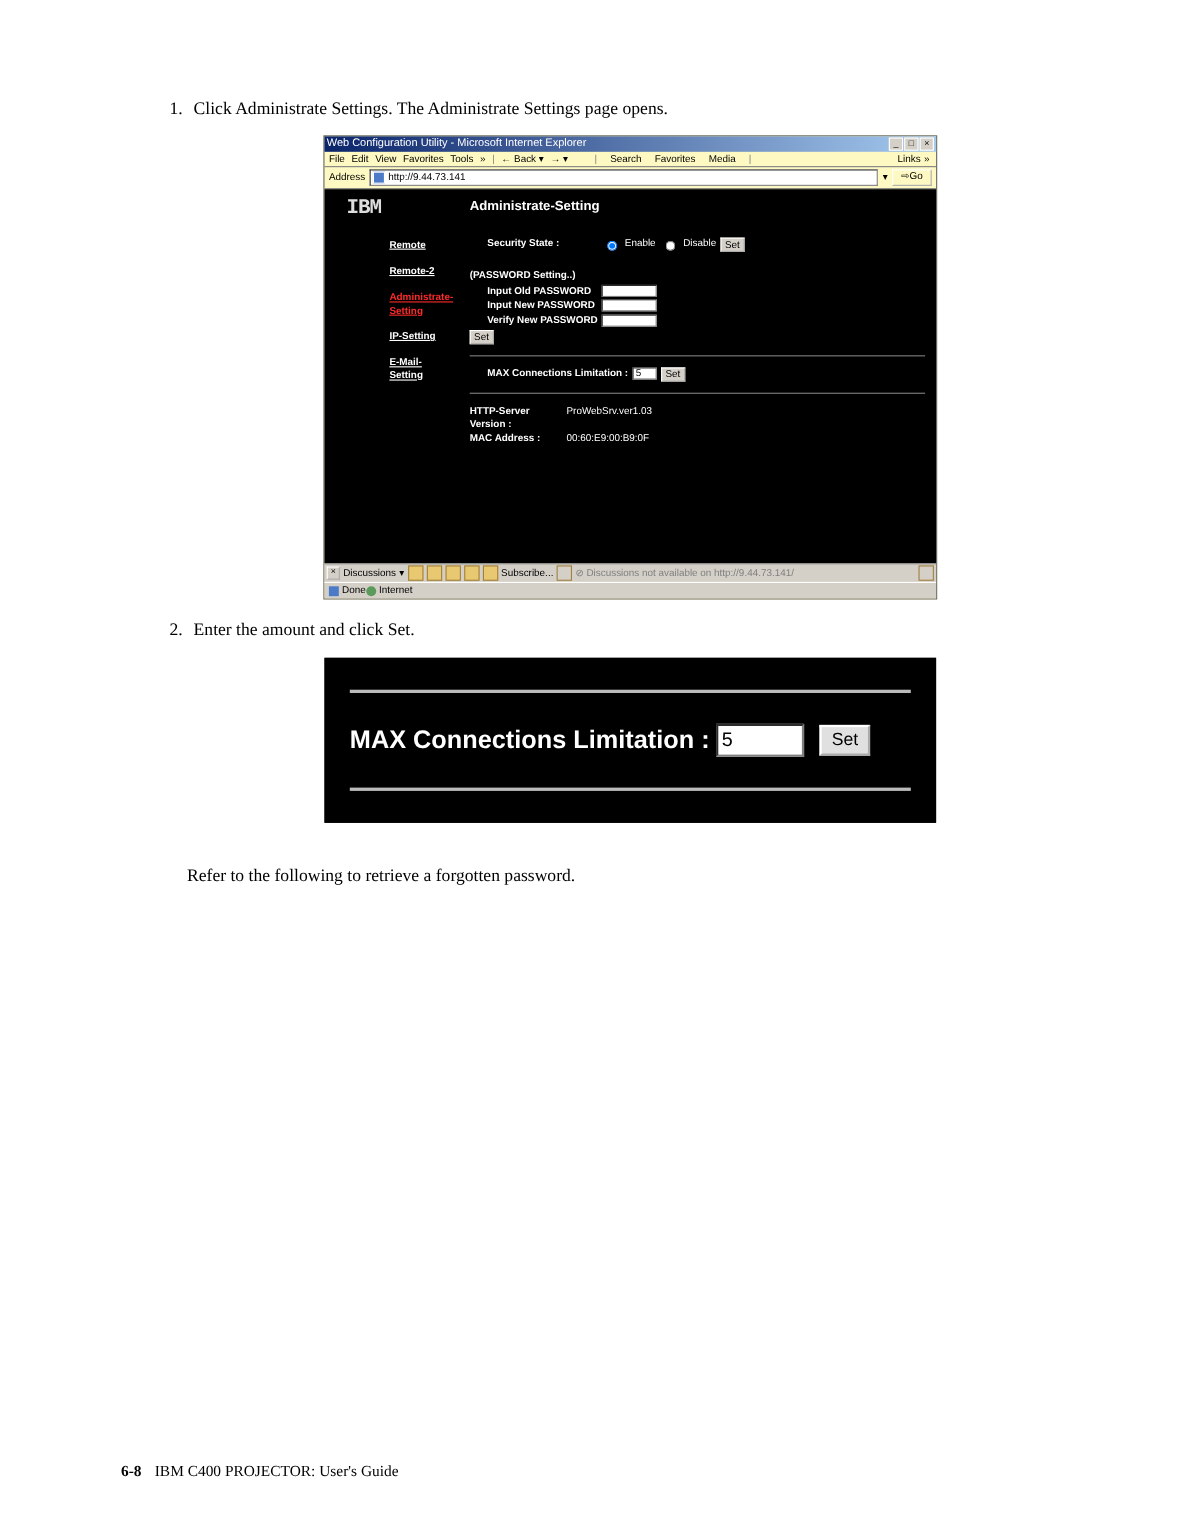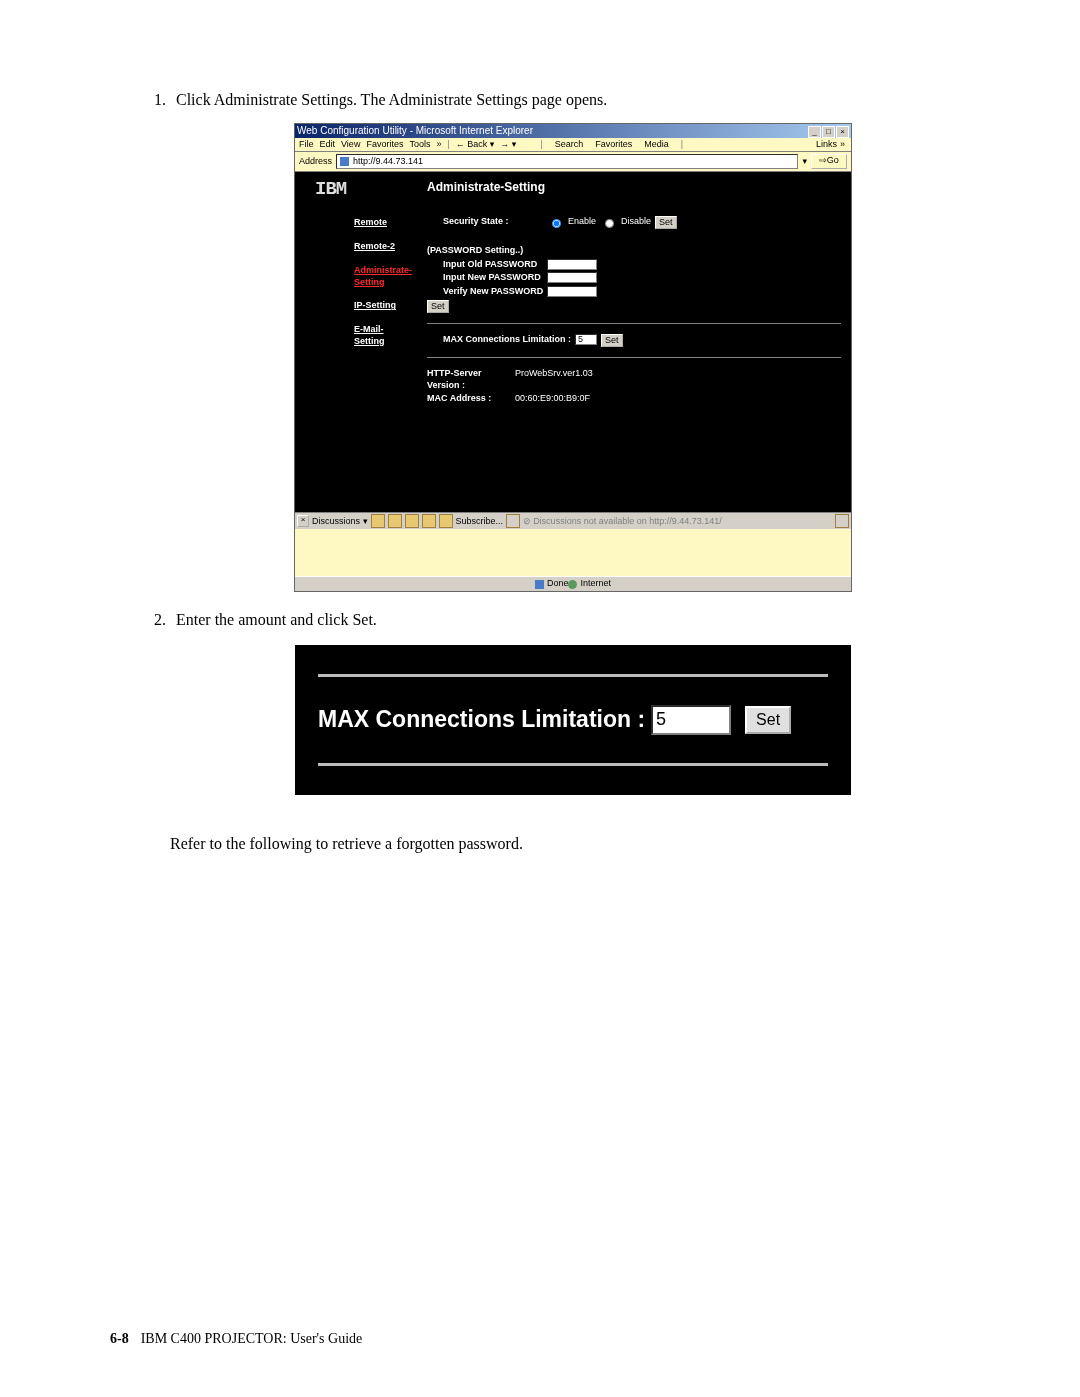--- a/index.html
+++ b/index.html
@@ -200,24 +200,23 @@
     width: 10px; height: 10px;
     border: 1px outset #fff;
     text-align: center;
     font-size: 8px;
     line-height: 8px;
   }
   .ie-statusbar {
     background: #d4d0c8;
     font-size: 9px;
     display: flex;
-    justify-content: center;
+    justify-content: flex-start;
     padding: 1px 4px;
     border-top: 1px solid #fff;
-    margin-top: 47px;
   }
   .ie-statusbar .status-left {
     display: flex; align-items: center; gap: 3px;
   }
   .ie-statusbar .status-icon {
     width: 9px; height: 9px; background: #4a7ac8;
   }
   .ie-statusbar .zone-icon {
     width: 9px; height: 9px; background: #5a9a5a;
     border-radius: 50%;

